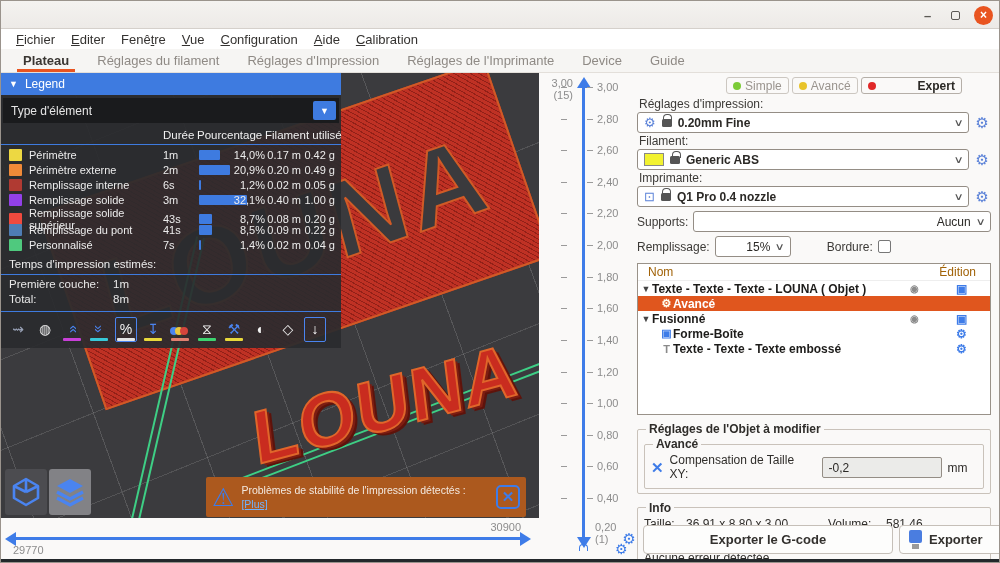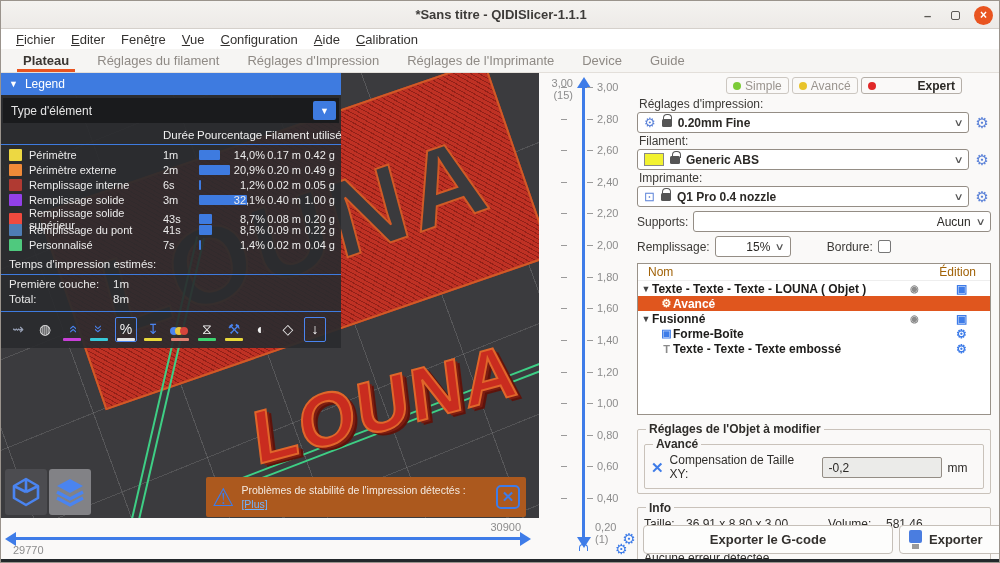--- a/index.html
+++ b/index.html
@@ -169,21 +169,20 @@
   .usb::after{content:"";position:absolute;left:4px;bottom:0;width:7px;height:5px;background:#9a9a9a;}
 
   .bottombar{position:absolute;left:0;top:558px;width:1000px;height:5px;background:#23282b;}
 </style>
 </head>
 <body>
 
 <div class="stage">
 
   <div class="titlebar">
-    <span class="title">*Sans titre - QIDISlicer-1.1.1</span>
     <div class="winctl">
       <span class="winbtn min">–</span>
       <span class="winbtn">
           <span class="maxsq"></span>
         </span>
       <span class="winbtn close">×</span>
     </div>
   </div>
 
   <div class="menubar">

